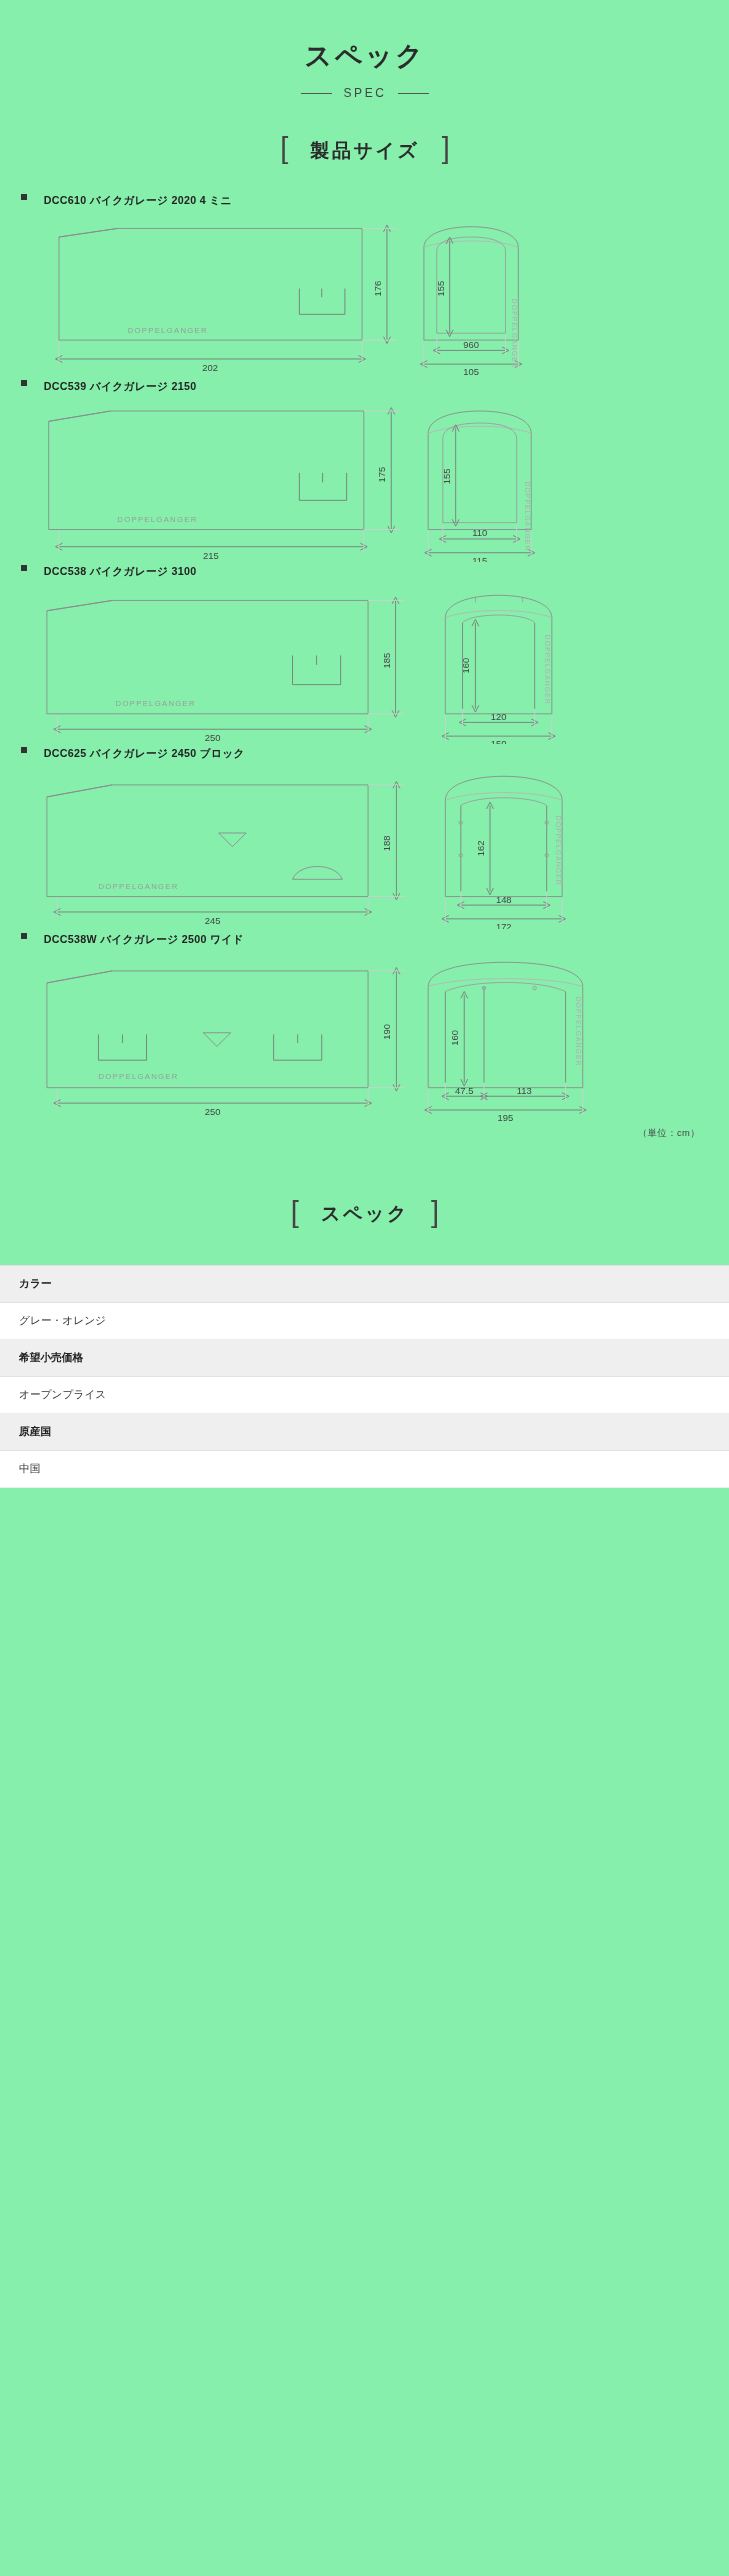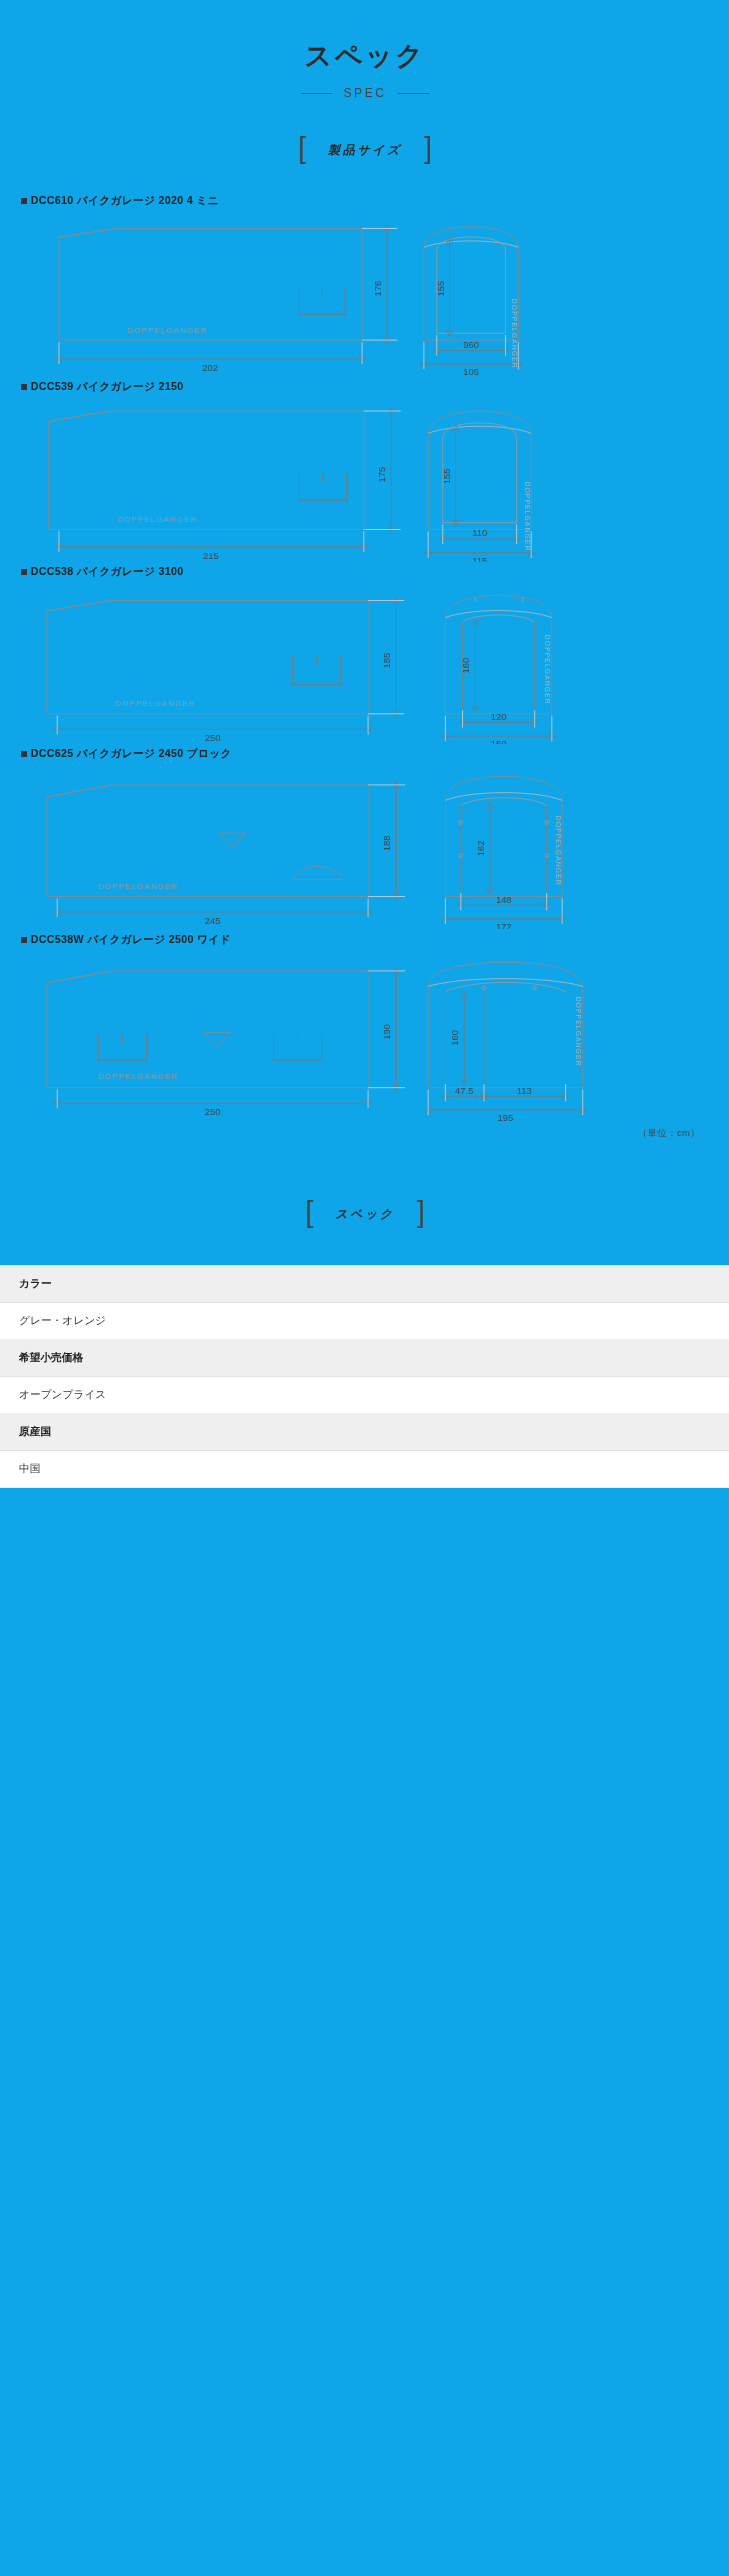--- a/index.html
+++ b/index.html
@@ -7,21 +7,21 @@
     margin: 0; padding: 0;
     width: 730px;
     background: #ffffff;
     font-family: "Liberation Sans", sans-serif;
     color: #333333;
   }
   .page {
     width: 730px;
     min-height: 2576px;
     position: relative;
-    background: #0ea5e9;
+    background: #86efac;
   }
 
   
   .spec-header { text-align: center; padding-top: 38px; }
   .spec-header .jp {
     font-size: 27px;
     font-weight: bold;
     letter-spacing: 2.6px;
     color: #2b2b2b;
     margin: 0;
@@ -52,39 +52,37 @@
     margin-top: 36px;
   }
   .bracket-title .bk {
     font-size: 29px;
     color: #444;
     font-weight: 300;
     line-height: 1;
     transform: translateY(-1.7px);
   }
   .bracket-title .txt {
-    font-size: 12px;
+    font-size: 19px;
     font-weight: bold;
     letter-spacing: 2.6px;
     color: #2b2b2b;
-    font-style: italic;
   }
 
   
   .models { margin-top: 29px; padding: 0 15.5px; }
   .model { margin-bottom: 3.4px; }
   .model-name {
     font-size: 10.7px;
     font-weight: bold;
     color: #222;
     letter-spacing: 0.3px;
     margin: 0 0 5.2px 5.2px;
     display: flex;
-    align-items: center;
-    gap: 4px;
+    gap: 17px;
   }
   .sq {
     width: 6px; height: 6px; background: #333; display: inline-block;
   }
   .fig-wrap { width: 100%; }
   .fig-wrap svg { display: block; width: 100%; height: auto; }
 
   .unit-note {
     text-align: right;
     font-size: 9.4px;

